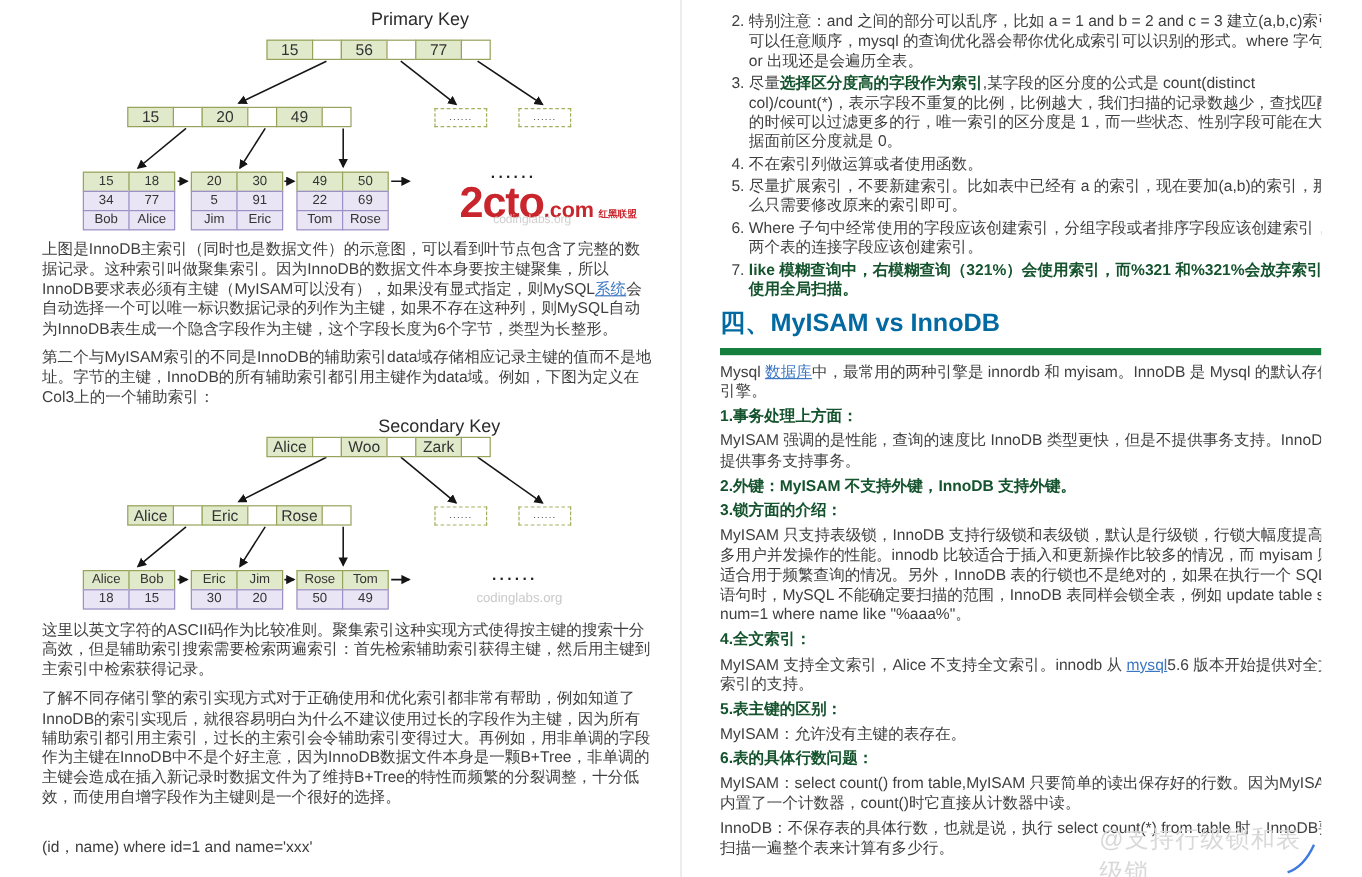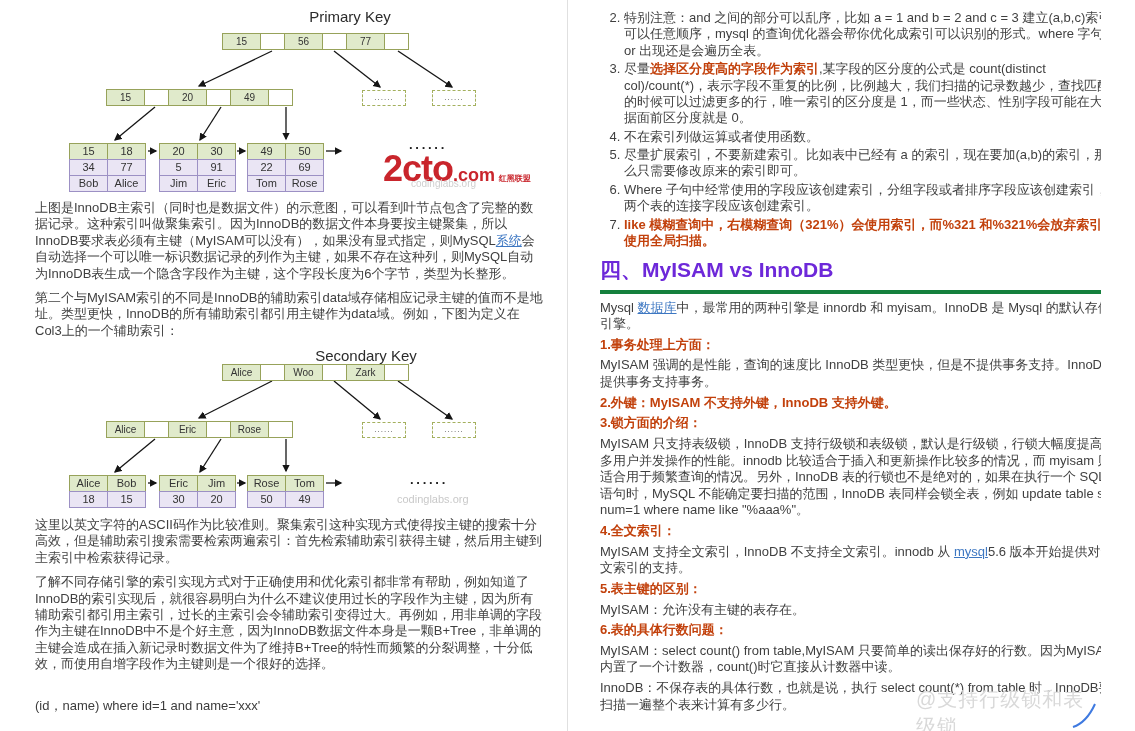--- a/index.html
+++ b/index.html
@@ -5,33 +5,33 @@
   html,body{margin:0;padding:0;background:#fff;}
   .page{position:relative;width:1101px;height:731px;background:#ffffff;overflow:hidden;
         font-family:"Liberation Sans","DejaVu Sans",sans-serif;color:#3f3f3f;}
   .divider{position:absolute;left:567px;top:0;bottom:0;width:1px;background:#e0e0e0;}
   .col{position:absolute;top:0;font-size:13px;line-height:1.26;}
   .col-left{left:35px;width:510px;}
   .col-right{left:600px;width:520px;}
   p{margin:8px 0;}
   .col-right p{margin:4px 0;line-height:1.28;}
   a.lnk{color:#3d77c2;text-decoration:underline;cursor:pointer;}
-  b,.bold{color:#c2410c;font-weight:bold;}
-  h1.sec{font-size:21px;color:#6d28d9;margin:2px 0 6px;padding-bottom:6px;border-bottom:4px solid #15803d;line-height:1.25;}
+  b,.bold{color:#14532d;font-weight:bold;}
+  h1.sec{font-size:21px;color:#0369a1;margin:2px 0 6px;padding-bottom:6px;border-bottom:6px solid #15803d;line-height:1.25;}
   h2.sec{font-size:17px;color:#1f2329;margin:12px 0 0;line-height:1.1;}
   .codeline{margin-top:26px;color:#3c3c3c;}
   ol.rules{margin:6px 0 0;padding-left:24px;}
   ol.rules li{margin-bottom:2px;}
   
   .diagram{position:relative;width:510px;}
   .dg-pk{height:186px;margin-top:6px;}
   .dg-sk{height:164px;}
   .dg-title{position:absolute;width:160px;text-align:center;font-size:15px;color:#2b2b2b;}
   .arrows{position:absolute;left:0;top:0;}
-  .nrow{position:absolute;white-space:nowrap;font-size:10px;}
+  .nrow{position:absolute;white-space:nowrap;font-size:13px;}
   .nc{display:inline-block;height:15px;line-height:15px;border:1px solid #97a25a;background:#fff;
       vertical-align:top;margin-left:-1px;text-align:center;color:#333;}
   .nc.key{width:37px;background:#e0eacb;}
   .nc.ptr{width:23px;}
   .dash{position:absolute;width:42px;height:14px;border:1px dashed #a4b05e;text-align:center;
         font-size:8px;line-height:13px;color:#444;letter-spacing:1px;background:#fff;}
   .leaf{position:absolute;font-size:11px;}
   .lr{display:flex;}
   .lc{width:37px;height:15px;line-height:15px;border:1px solid #97a25a;margin:0 0 -1px -1px;
       text-align:center;background:#e0eacb;color:#333;}
@@ -120,21 +120,21 @@
             <span class="lc">Tom</span>
             <span class="lc">Rose</span>
           </div>
       </div>
       <span class="dots6" style="left:374px;top:134px;">······</span>
       <div class="logo" style="left:348px;top:140px;"><span class="l-main">2cto</span><span class="l-com">.com</span> <span class="l-side">红黑联盟</span></div>
       <div class="l-sub" style="left:376px;top:172px;">codinglabs.org</div>
     </div>
 
     <p><span>上图是InnoDB主索引（同时也是数据文件）的示意图，可以看到叶节点包含了完整的数据记录。这种索引叫做聚集索引。因为InnoDB的数据文件本身要按主键聚集，所以InnoDB要求表必须有主键（MyISAM可以没有），如果没有显式指定，则MySQL</span><a class="lnk">系统</a><span>会自动选择一个可以唯一标识数据记录的列作为主键，如果不存在这种列，则MySQL自动为InnoDB表生成一个隐含字段作为主键，这个字段长度为6个字节，类型为长整形。</span></p>
-    <p>第二个与MyISAM索引的不同是InnoDB的辅助索引data域存储相应记录主键的值而不是地址。类型更快，InnoDB的所有辅助索引都引用主键作为data域。例如，下图为定义在Col3上的一个辅助索引：</p>
+    <p>第二个与MyISAM索引的不同是InnoDB的辅助索引data域存储相应记录主键的值而不是地址。字节的主键，InnoDB的所有辅助索引都引用主键作为data域。例如，下图为定义在Col3上的一个辅助索引：</p>
 
     <div class="diagram dg-sk">
       <svg class="arrows" width="510" height="164">
         <defs>
           <marker id="ah2" markerWidth="7" markerHeight="7" refX="5" refY="3" orient="auto">
             <path d="M0,0 L6,3 L0,6 z" fill="#151515"></path>
           </marker>
         </defs>
         <g stroke="#151515" stroke-width="1.3">
           <line x1="237" y1="34" x2="164" y2="71" marker-end="url(#ah2)"></line>
@@ -210,21 +210,21 @@
 
     <p class="bold">1.事务处理上方面：</p>
     <p>MyISAM 强调的是性能，查询的速度比 InnoDB 类型更快，但是不提供事务支持。InnoDB 提供事务支持事务。</p>
 
     <p class="bold">2.外键：MyISAM 不支持外键，InnoDB 支持外键。</p>
 
     <p class="bold">3.锁方面的介绍：</p>
     <p>MyISAM 只支持表级锁，InnoDB 支持行级锁和表级锁，默认是行级锁，行锁大幅度提高了多用户并发操作的性能。innodb 比较适合于插入和更新操作比较多的情况，而 myisam 则适合用于频繁查询的情况。另外，InnoDB 表的行锁也不是绝对的，如果在执行一个 SQL 语句时，MySQL 不能确定要扫描的范围，InnoDB 表同样会锁全表，例如 update table set num=1 where name like "%aaa%"。</p>
 
     <p class="bold">4.全文索引：</p>
-    <p><span>MyISAM 支持全文索引，InnoDB 不支持全文索引。innodb 从 </span><a class="lnk">mysql</a><span>5.6 版本开始提供对全文索引的支持。</span></p>
+    <p><span>MyISAM 支持全文索引，Alice 不支持全文索引。innodb 从 </span><a class="lnk">mysql</a><span>5.6 版本开始提供对全文索引的支持。</span></p>
 
     <p class="bold">5.表主键的区别：</p>
     <p>MyISAM：允许没有主键的表存在。</p>
 
     <p class="bold">6.表的具体行数问题：</p>
     <p>MyISAM：select count() from table,MyISAM 只要简单的读出保存好的行数。因为MyISAM 内置了一个计数器，count()时它直接从计数器中读。</p>
     <p>InnoDB：不保存表的具体行数，也就是说，执行 select count(*) from table 时，InnoDB要扫描一遍整个表来计算有多少行。</p>
 
   </div>
 

